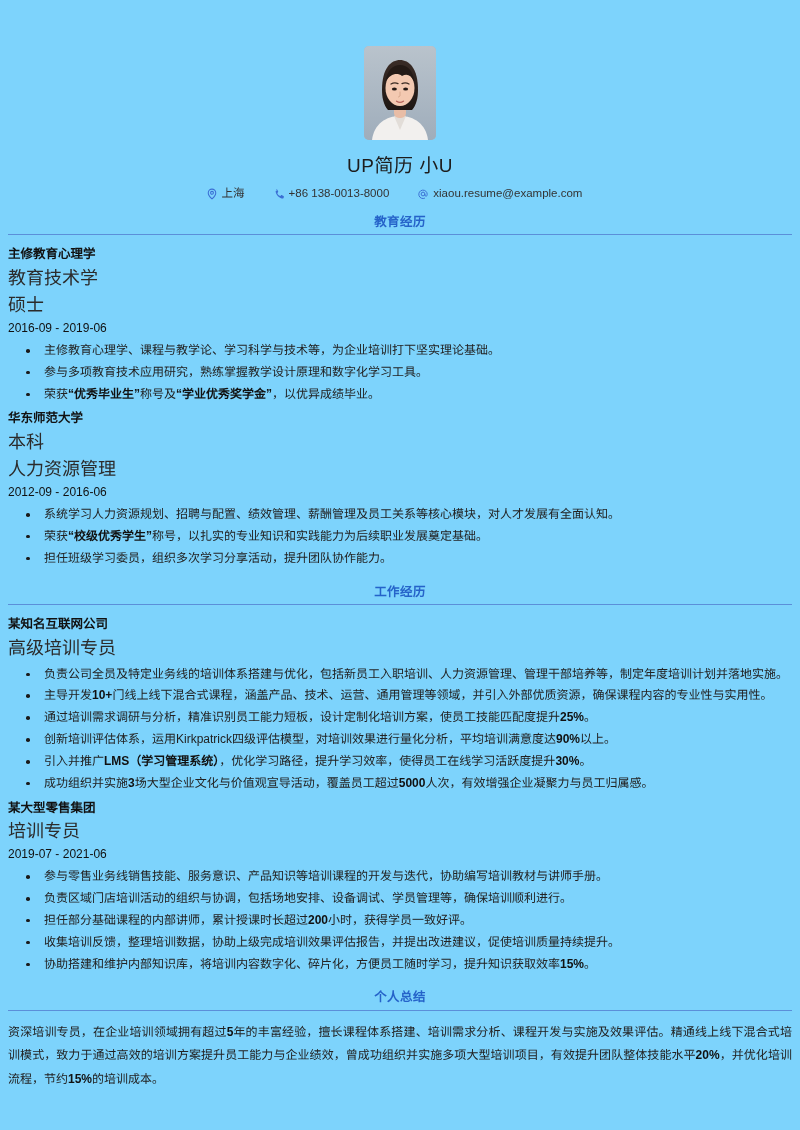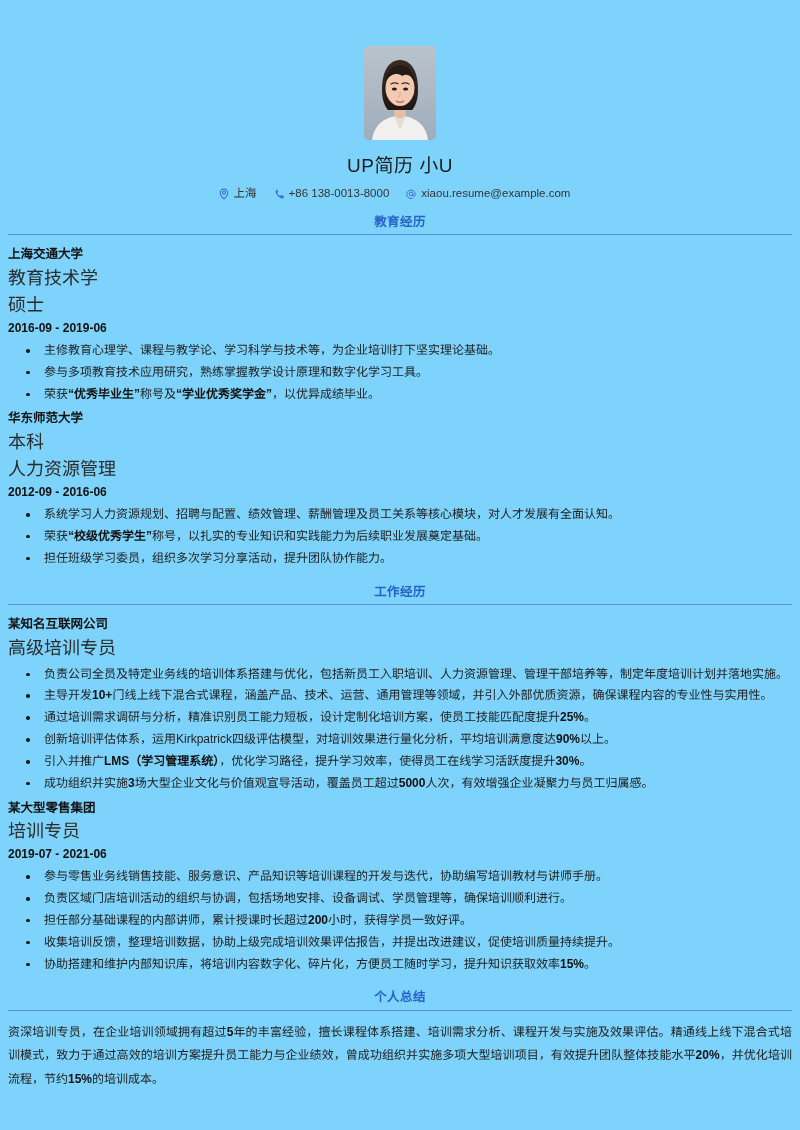--- a/index.html
+++ b/index.html
@@ -47,21 +47,21 @@
     font-weight: 400;
     letter-spacing: .5px;
     color: #1d1d1d;
     line-height: 1.3;
   }
   .contact-row {
     margin-top: 9px;
     display: flex;
     justify-content: center;
     align-items: center;
-    gap: 6px;
+    gap: 18px;
     font-size: 11.5px;
     color: #333;
     line-height: 1;
     flex-wrap: wrap;
   }
   .contact-item {
     display: inline-flex;
     align-items: center;
     gap: 4px;
     margin-right: 10px;
@@ -105,21 +105,21 @@
     line-height: 1.55;
   }
   .entry-sub {
     font-size: 18px;
     font-weight: 400;
     color: #2b2b2b;
     line-height: 1.5;
   }
   .entry-date {
     font-size: 12px;
-    font-weight: 700;
+    font-weight: 400;
     color: #111;
     line-height: 1.6;
     margin-bottom: 2px;
   }
 
   ul.bullets {
     margin: 2px 0 0 0;
     padding: 0;
     list-style: none;
   }
@@ -226,21 +226,21 @@
         <span>xiaou.resume@example.com</span>
       </span>
     </div>
   </div>
 
   <div class="section">
     <div class="section-title">教育经历</div>
     <div class="section-rule"></div>
 
     <div class="entry">
-      <div class="entry-org">上海交通大学</div>
+      <div class="entry-org">主修教育心理学</div>
       <div class="entry-sub">教育技术学</div>
       <div class="entry-sub">硕士</div>
       <div class="entry-date">2016-09 - 2019-06</div>
       <ul class="bullets">
           <li>主修教育心理学、课程与教学论、学习科学与技术等，为企业培训打下坚实理论基础。</li>
           <li>参与多项教育技术应用研究，熟练掌握教学设计原理和数字化学习工具。</li>
           <li>荣获<b>“优秀毕业生”</b>称号及<b>“学业优秀奖学金”</b>，以优异成绩毕业。</li>
         </ul>
     </div>
 

